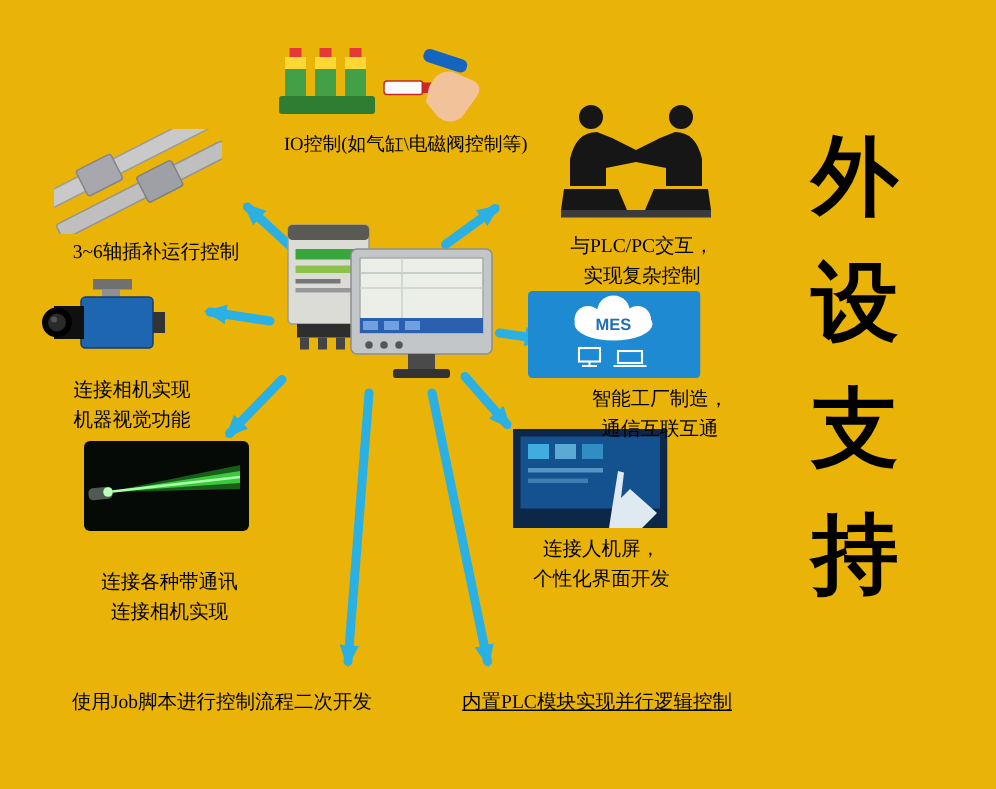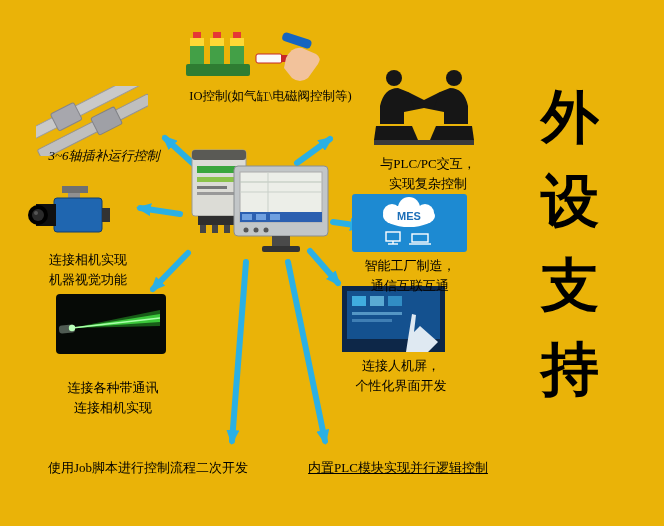--- a/index.html
+++ b/index.html
@@ -72,21 +72,21 @@
   <div class="img" style="left:36px; top:86px;">
     <svg width="112" height="70" viewBox="0 0 112 70">
       <g transform="rotate(-27 56 35)">
         <rect x="-6" y="14" width="124" height="11" rx="2" fill="#c9c9c9" stroke="#9b9b9b"></rect>
         <rect x="22" y="10" width="26" height="19" rx="2" fill="#a7a7ad" stroke="#85858b"></rect>
         <rect x="-6" y="36" width="124" height="11" rx="2" fill="#bfbfbf" stroke="#939393"></rect>
         <rect x="56" y="32" width="26" height="19" rx="2" fill="#9fa0a6" stroke="#7f8086"></rect>
       </g>
     </svg>
   </div>
-  <div class="label" style="left:26px; top:146px; width:156px;font-style:italic;">3~6轴插补运行控制</div>
+  <div class="label" style="left:26px; top:158px; width:156px;">3~6轴插补运行控制</div>
 
   <div class="img" style="left:374px; top:66px;">
     <svg width="100" height="85" viewBox="0 0 100 85">
       <g fill="#161616">
         <circle cx="20" cy="12" r="8"></circle>
         <circle cx="80" cy="12" r="8"></circle>
         <path d="M6,40 Q10,22 24,22 L34,26 50,38 66,26 76,22 Q90,22 94,40 L94,58 70,58 70,46 50,42 30,46 30,58 6,58 Z"></path>
         <polygon points="34,26 50,34 66,26 60,42 40,42"></polygon>
         <polygon points="2,60 38,60 44,74 0,74"></polygon>
         <polygon points="62,60 98,60 100,74 56,74"></polygon>
@@ -128,21 +128,21 @@
       <text x="57" y="26" text-anchor="middle" font-size="11" font-weight="bold" fill="#1d6fb8" font-family="Liberation Sans, sans-serif">MES</text>
       <g stroke="#ffffff" fill="none" stroke-width="1.4">
         <rect x="34" y="38" width="14" height="9"></rect>
         <line x1="41" y1="47" x2="41" y2="50"></line>
         <line x1="36" y1="50" x2="46" y2="50"></line>
         <rect x="60" y="40" width="16" height="8"></rect>
         <line x1="57" y1="50" x2="79" y2="50"></line>
       </g>
     </svg>
   </div>
-  <div class="label" style="left:352px; top:256px; width:116px;">
+  <div class="label" style="left:382px; top:256px; width:116px;">
     <div>智能工厂制造，</div>
     <div>通信互联互通</div>
   </div>
 
   <div class="img" style="left:56px; top:294px;">
     <svg width="110" height="60" viewBox="0 0 110 60">
       <rect width="110" height="60" rx="4" fill="#060a06"></rect>
       <polygon points="16,34 104,16 104,32" fill="#1f7a1f" opacity="0.75"></polygon>
       <polygon points="16,34 104,20 104,28" fill="#3fd43f" opacity="0.9"></polygon>
       <line x1="16" y1="34" x2="104" y2="24" stroke="#aaffaa" stroke-width="1.6"></line>

